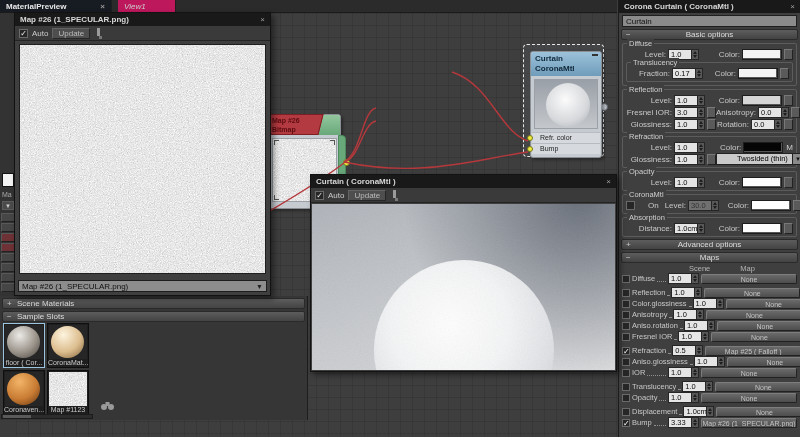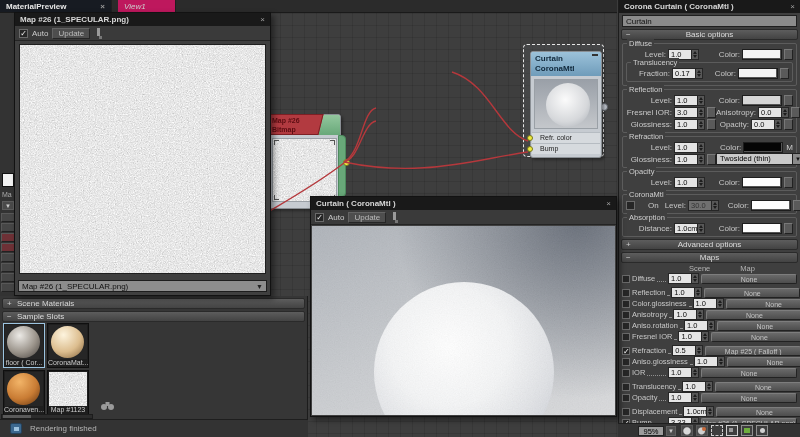--- a/index.html
+++ b/index.html
@@ -128,21 +128,21 @@
        flex-direction:column;justify-content:space-evenly;align-items:center;}
   .arr i{width:0;height:0;border-left:2.5px solid transparent;border-right:2.5px solid transparent;}
   .arr .u{border-bottom:3px solid #1d1d1d;}
   .arr .d{border-top:3px solid #1d1d1d;}
   .mini{width:9px;height:11px;background:#5a5a5a;border:1px solid #787878;border-bottom-color:#222;
         border-right-color:#222;margin-left:2px;flex:none;}
   .swatch{width:40px;height:11px;border:1px solid #1d1d1d;box-shadow:inset -1px -1px 0 #555;flex:none;}
   .mlabelM{margin-left:3px;color:#cfcfcf;font-size:8px;}
   .ddrop{display:flex;height:12px;flex:none;width:88px;}
   .ddrop .dval{flex:1;background:#c9c9c9;border:1px solid #222;color:#000;font-size:7.5px;
-               line-height:10px;padding:0 3px;white-space:nowrap;overflow:hidden;}
+               line-height:10px;padding:0 20px;white-space:nowrap;overflow:hidden;}
   .ddrop .dbtn{width:11px;background:#8a8a8a;border:1px solid #222;border-left:0;color:#111;
                font-size:6px;text-align:center;line-height:10px;}
   .colhead{display:flex;font-size:7.5px;color:#b5b5b5;height:9px;padding:0 4px;}
   .colhead .a{margin-left:66px;}
   .colhead .m{margin-left:30px;}
   .mrow{display:flex;align-items:center;height:11px;padding:0 3px;font-size:7.5px;color:#c8c8c8;}
   .mrow.gend{margin-bottom:3px;}
   .mrow .cb{width:8px;height:8px;margin-right:2px;}
   .cb.on{color:#fff;}
   .mlabel{flex:none;white-space:nowrap;}
@@ -330,26 +330,22 @@
     <div class="hscroll" data-name="horizontal-scrollbar">
         <div class="hthumb"></div>
       </div>
     <svg class="findicon" width="15" height="11" data-name="find-icon">
       <circle cx="4" cy="7" r="3" fill="#9a9a9a"></circle>
         <circle cx="11" cy="7" r="3" fill="#9a9a9a"></circle>
       <rect x="5.5" y="2" width="4" height="4" fill="#9a9a9a"></rect>
     </svg>
   </div>
 
-  <div class="statusbar" data-name="status-bar">
-    <span class="statusicon" data-name="status-icon"></span>
-    <span data-name="status-message">Rendering finished</span>
-  </div>
-
-  <div class="win" style="left:310px;top:196px;width:307px;height:221px;z-index:5;" data-name="curtain-render-window">
+
+  <div class="win" style="left:310px;top:174px;width:307px;height:198px;z-index:5;" data-name="curtain-render-window">
     <div class="titlebar" data-name="window-titlebar">
       <span data-name="window-title">Curtain ( CoronaMtl )</span>
       <span class="x" data-name="close-icon">×</span>
     </div>
     <div class="wintools" data-name="window-toolbar">
       <span class="cb" data-name="auto-checkbox">✓</span>
       <span data-name="auto-label">Auto</span>
       <span class="btn" data-name="update-button">Update</span>
       <span class="pinicon" data-name="pin-icon"></span>
     </div>
@@ -448,21 +444,21 @@
       <div class="prow">
         <span class="lab w46">Glossiness:</span>
         <span class="spinner" data-name="reflection-glossiness-spinner">
             <span class="val">1.0</span>
             <span class="arr">
               <i class="u"></i>
               <i class="d"></i>
             </span>
           </span>
         <span class="mini" data-name="reflection-glossiness-map-button"></span>
-        <span class="lab" style="flex:1">Opacity:</span>
+        <span class="lab" style="flex:1">Rotation:</span>
         <span class="spinner" data-name="rotation-spinner">
             <span class="val">0.0</span>
             <span class="arr">
               <i class="u"></i>
               <i class="d"></i>
             </span>
           </span>
         <span class="mini" data-name="rotation-map-button"></span>
       </div>
     </div>
@@ -736,26 +732,14 @@
             <span class="arr">
               <i class="u"></i>
               <i class="d"></i>
             </span>
           </span>
           <span class="mapbtn" style="margin-left:2px" data-name="map-slot-button">Map #26 (1_SPECULAR.png)</span>
         </div>
       </div>
   </div>
 
-  <div class="smebar" data-name="sme-status-toolbar">
-    <span class="zoomfield" data-name="zoom-level-field">95%</span>
-    <span class="zoomdrop" data-name="zoom-dropdown-button">▼</span>
-    <span id="sme-icons" style="display:flex;">
-        <span class="nav-icon" data-name="pan-icon"></span>
-        <span class="nav-icon" data-name="pan-selected-icon"></span>
-        <span class="nav-icon" data-name="region-select-icon"></span>
-        <span class="nav-icon" data-name="zoom-region-icon"></span>
-        <span class="nav-icon" data-name="zoom-extents-icon"></span>
-        <span class="nav-icon" data-name="zoom-extents-selected-icon"></span>
-      </span>
-  </div>
 
 </div>
 
 </body></html>

